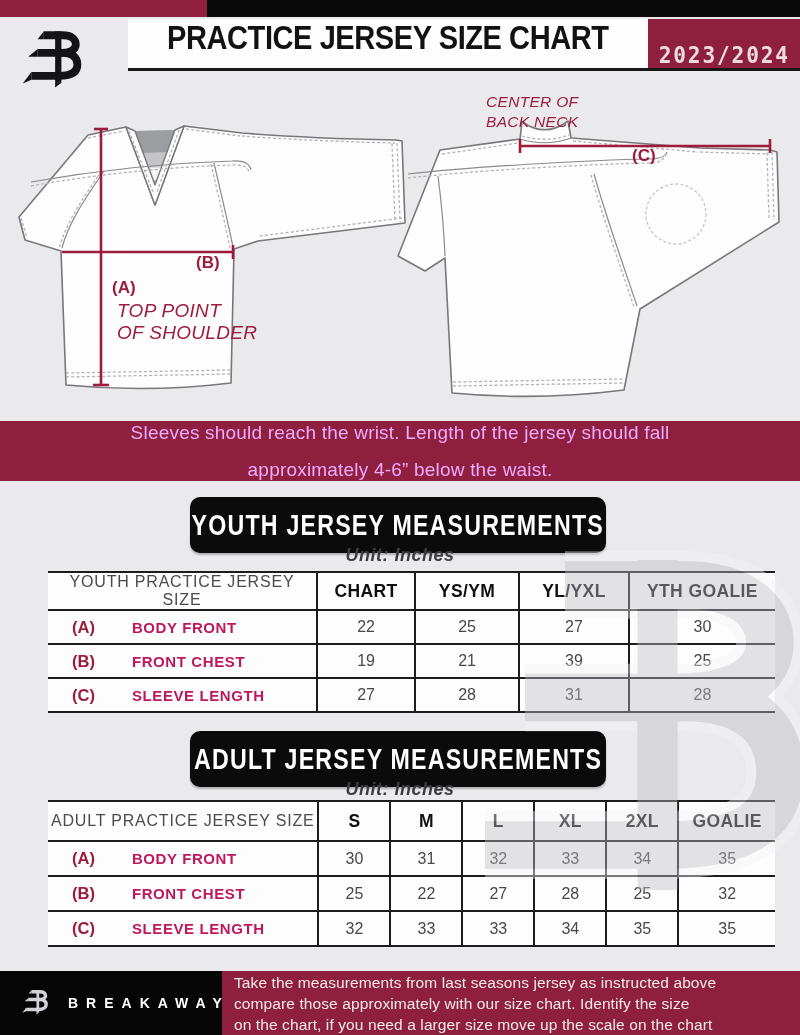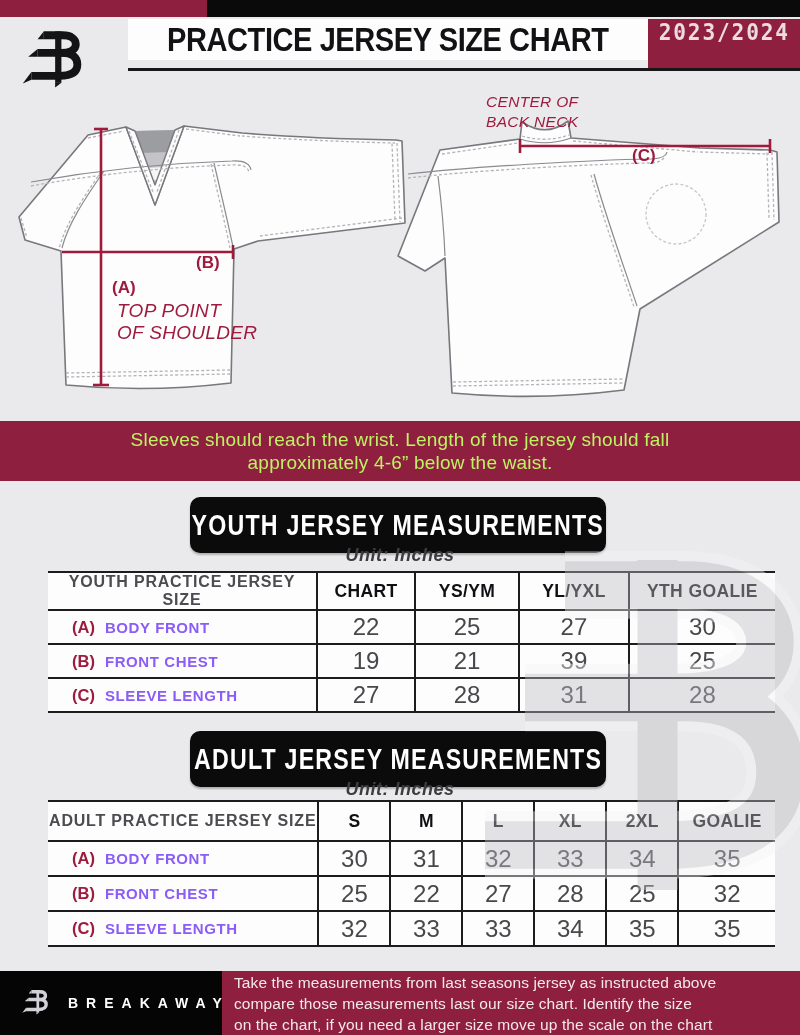--- a/index.html
+++ b/index.html
@@ -15,51 +15,51 @@
     background:var(--page-bg);overflow:hidden;
     font-family:"Liberation Sans",sans-serif;
   }
   .abs{position:absolute;}
 
   
   .strip-maroon{left:0;top:0;width:207px;height:17px;background:var(--maroon);}
   .strip-black{left:207px;top:0;width:593px;height:17px;background:var(--black);}
   .logo-top{left:22px;top:20px;width:78px;height:82px;color:#141417;}
   .titlebox{
-    left:128px;top:19px;width:520px;height:41px;background:#fdfdfe;
-    display:flex;align-items:center;justify-content:center;
+    left:128px;top:19px;width:520px;height:51px;background:#fdfdfe;
+    display:flex;justify-content:center;
   }
   .titlebox h1{
     margin:0;font-size:33px;font-weight:bold;color:#121215;
     letter-spacing:-.5px;transform:scaleX(.88);white-space:nowrap;
   }
   .season{
     left:648px;top:19px;width:152px;height:49px;background:var(--maroon);
-    display:flex;align-items:flex-start;justify-content:center;
+    display:flex;align-items:flex-end;justify-content:center;
   }
   .season span{
     font-family:"DejaVu Sans Mono",monospace;font-weight:bold;font-size:23px;
     letter-spacing:2px;color:#ecdce0;transform:scaleX(.92);white-space:nowrap;
   }
   .header-underline{left:128px;top:68px;width:672px;height:3px;background:#17171a;}
 
   
   .jersey-svg{overflow:visible;}
   .anno-key{color:var(--accent);font-weight:bold;font-size:17px;}
   .anno-text{
     color:var(--accent);font-style:italic;font-size:15.5px;line-height:19.5px;
     white-space:pre-line;letter-spacing:.3px;
   }
   .anno-text.big{font-size:19px;line-height:21.5px;}
 
   
   .banner{
     left:0;top:421px;width:800px;height:60px;background:var(--maroon);
     display:flex;align-items:center;justify-content:center;text-align:center;
-    color:#bef264;font-size:19px;line-height:23px;white-space:pre-line;
+    color:#f0abfc;font-size:19px;line-height:37px;white-space:pre-line;
     font-weight:normal;letter-spacing:.2px;
   }
 
   
   .pill{
     left:190px;top:497px;width:416px;height:56px;background:#0b0b0c;
     border-radius:10px;display:flex;align-items:center;justify-content:center;
     box-shadow:0 2px 2px rgba(0,0,0,.25);
   }
   .pill.adult{top:731px;}
@@ -84,28 +84,28 @@
   }
   .size-table tr{border-top:2px solid var(--line);}
   .size-table th,.size-table td{
     border-left:2px solid var(--line);padding:0;background:rgba(255,255,255,.88);
     overflow:hidden;
   }
   .size-table th:first-child,.size-table td:first-child{border-left:none;}
   .youth thead tr{height:38px;} .youth tbody tr{height:34px;}
   .adult thead tr{height:40px;} .adult tbody tr{height:35px;}
   th.label-col{
-    font-size:16px;font-weight:bold;color:#4b4b50;letter-spacing:.8px;
+    font-size:16px;font-weight:normal;color:#4b4b50;letter-spacing:.8px;
     text-align:center;
   }
   th.size-col{font-size:17.5px;font-weight:bold;color:#101014;letter-spacing:.4px;text-align:center;}
   td.row-label{text-align:left;padding-left:24px;white-space:nowrap;}
   td.row-label .key{color:var(--accent);font-weight:bold;font-size:16.5px;margin-right:10px;}
-  td.row-label .lbl{color:#8b5cf6;font-weight:bold;font-size:15px;letter-spacing:.6px;}
-  td.val{font-size:24px;color:#48484c;text-align:center;font-weight:normal;}
+  td.row-label .lbl{color:#be185d;font-weight:bold;font-size:15px;letter-spacing:.6px;margin-left:27px;}
+  td.val{font-size:16px;color:#48484c;text-align:center;font-weight:normal;}
 
   
   .watermark{
     left:425px;top:490px;width:500px;height:520px;opacity:.42;z-index:5;
     pointer-events:none;
   }
 
   
   .footer-black{
     left:0;top:971px;width:222px;height:64px;background:#050506;z-index:10;
@@ -359,16 +359,16 @@
     <rect x="42.5" y="14" width="8" height="66" fill="#bdbdc2"></rect>
   </svg>
 
   <div class="abs footer-black">
     <svg class="logo-footer" viewBox="0 0 100 104">
         <use href="#bw-logo"></use>
       </svg>
     <span class="brand">BREAKAWAY</span>
   </div>
   <div class="abs footer-note">Take the measurements from last seasons jersey as instructed above
-compare those measurements  last our size chart. Identify the size
+compare those approximately  with our size chart. Identify the size
 on the chart, if you need a larger size move up the scale on the chart</div>
 
 </div>
 
 </body></html>

